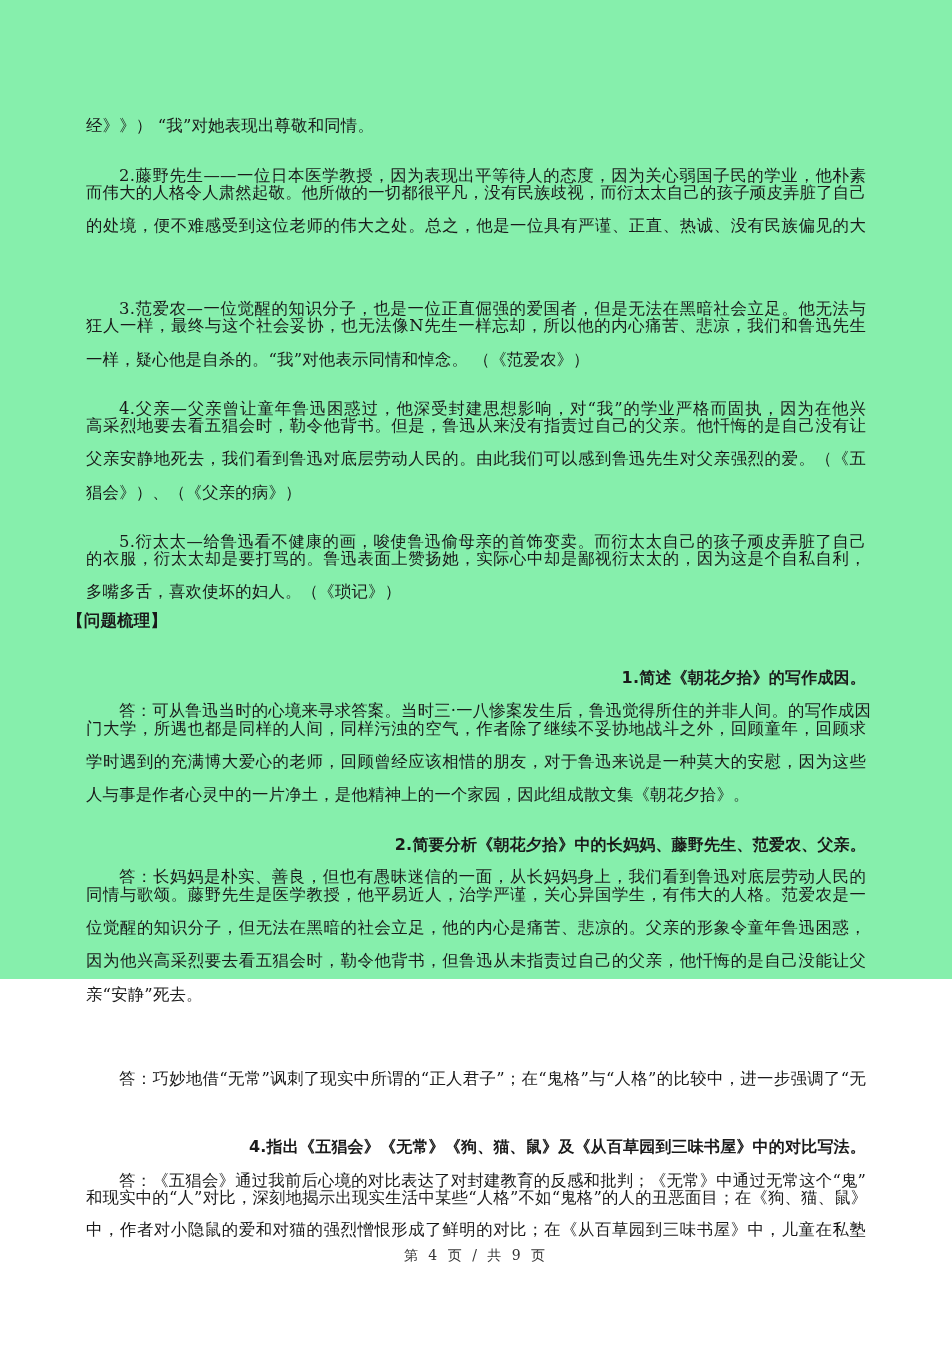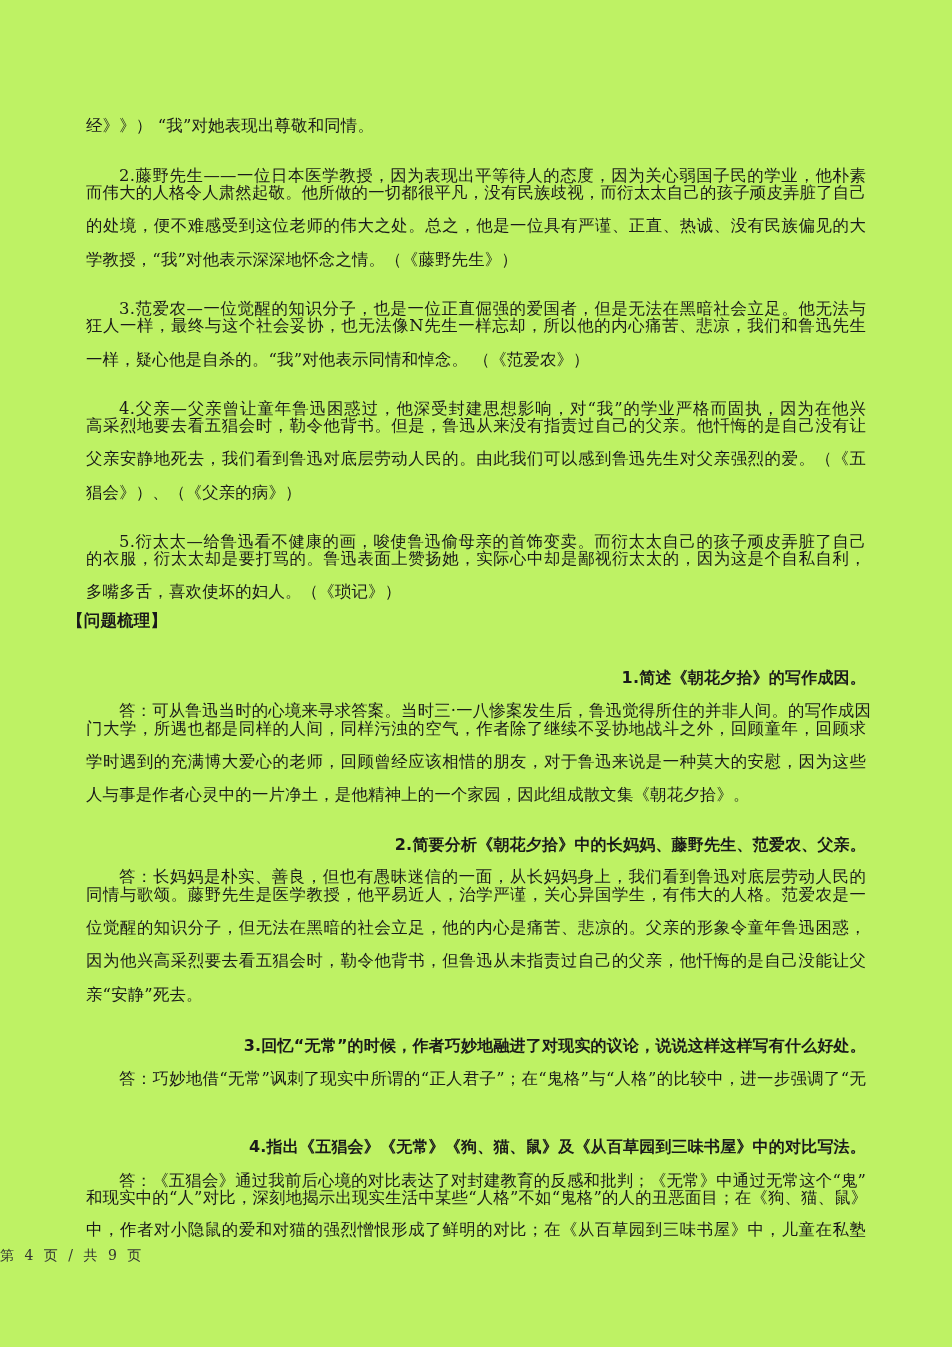--- a/index.html
+++ b/index.html
@@ -1,36 +1,35 @@
 <!DOCTYPE html>
 <html><head>
 <meta charset="utf-8">
 <style>
   html, body { margin: 0; padding: 0; background: #ffffff; }
   body { width: 952px; height: 1347px; position: relative; overflow: hidden;
          font-family: "DejaVu Serif", "Liberation Serif", serif; color: #1a1a1a; }
-  .page { position: absolute; left: 0; top: 0; width: 952px; height: 1347px; background: #bef264; }
+  .page { position: absolute; left: 0; top: 0; width: 952px; height: 979px; background: #86efac; }
   .line { position: absolute; left: 86px; width: 780px; font-size: 16.4px; line-height: 20px;
           white-space: nowrap; letter-spacing: 0.2px; }
   .indent { left: 119px; width: 747px; margin-top: 16px; }
   .bold { font-weight: bold; font-family: "DejaVu Sans", "Liberation Sans", sans-serif; font-size: 16px; text-align: right; }
   .section { left: 67px; font-weight: bold; font-family: Liberation Serif, serif; font-size: 16.5px; }
   .justify { text-align: justify; text-align-last: justify; }
-  .footer { position: absolute; left: 0; width: 952px; top: 1247px; text-align: left;
+  .footer { position: absolute; left: 0; width: 952px; top: 1247px; text-align: center;
             font-size: 14px; color: #333; letter-spacing: 3px; }
 </style>
 </head>
 <body>
 
 <div class="page">
   <div class="line" style="top:116px">经》》）   “我”对她表现出尊敬和同情。</div>
   <div class="line indent justify" style="top:150px">2.藤野先生——一位日本医学教授，因为表现出平等待人的态度，因为关心弱国子民的学业，他朴素</div>
   <div class="line justify" style="top:183px">而伟大的人格令人肃然起敬。他所做的一切都很平凡，没有民族歧视，而衍太太自己的孩子顽皮弄脏了自己</div>
   <div class="line justify" style="top:216px">的处境，便不难感受到这位老师的伟大之处。总之，他是一位具有严谨、正直、热诚、没有民族偏见的大</div>
-  <div class="line" style="top:250px">学教授，“我”对他表示深深地怀念之情。（《藤野先生》）</div>
   <div class="line indent justify" style="top:283px">3.范爱农—一位觉醒的知识分子，也是一位正直倔强的爱国者，但是无法在黑暗社会立足。他无法与</div>
   <div class="line justify" style="top:316px">狂人一样，最终与这个社会妥协，也无法像N先生一样忘却，所以他的内心痛苦、悲凉，我们和鲁迅先生</div>
   <div class="line" style="top:350px">一样，疑心他是自杀的。“我”对他表示同情和悼念。   （《范爱农》）</div>
   <div class="line indent justify" style="top:383px">4.父亲—父亲曾让童年鲁迅困惑过，他深受封建思想影响，对“我”的学业严格而固执，因为在他兴</div>
   <div class="line justify" style="top:416px">高采烈地要去看五猖会时，勒令他背书。但是，鲁迅从来没有指责过自己的父亲。他忏悔的是自己没有让</div>
   <div class="line justify" style="top:449px">父亲安静地死去，我们看到鲁迅对底层劳动人民的。由此我们可以感到鲁迅先生对父亲强烈的爱。（《五</div>
   <div class="line" style="top:483px">猖会》）、（《父亲的病》）</div>
   <div class="line indent justify" style="top:516px">5.衍太太—给鲁迅看不健康的画，唆使鲁迅偷母亲的首饰变卖。而衍太太自己的孩子顽皮弄脏了自己</div>
   <div class="line justify" style="top:549px">的衣服，衍太太却是要打骂的。鲁迅表面上赞扬她，实际心中却是鄙视衍太太的，因为这是个自私自利，</div>
   <div class="line" style="top:582px">多嘴多舌，喜欢使坏的妇人。（《琐记》）</div>
@@ -39,21 +38,20 @@
   <div class="line indent justify" style="top:685px">答：可从鲁迅当时的心境来寻求答案。当时三·一八惨案发生后，鲁迅觉得所住的并非人间。的写作成因</div>
   <div class="line justify" style="top:719px">门大学，所遇也都是同样的人间，同样污浊的空气，作者除了继续不妥协地战斗之外，回顾童年，回顾求</div>
   <div class="line justify" style="top:752px">学时遇到的充满博大爱心的老师，回顾曾经应该相惜的朋友，对于鲁迅来说是一种莫大的安慰，因为这些</div>
   <div class="line" style="top:785px">人与事是作者心灵中的一片净土，是他精神上的一个家园，因此组成散文集《朝花夕拾》。</div>
   <div class="line indent bold" style="top:819px">2.简要分析《朝花夕拾》中的长妈妈、藤野先生、范爱农、父亲。</div>
   <div class="line indent justify" style="top:851px">答：长妈妈是朴实、善良，但也有愚昧迷信的一面，从长妈妈身上，我们看到鲁迅对底层劳动人民的</div>
   <div class="line justify" style="top:885px">同情与歌颂。藤野先生是医学教授，他平易近人，治学严谨，关心异国学生，有伟大的人格。范爱农是一</div>
   <div class="line justify" style="top:918px">位觉醒的知识分子，但无法在黑暗的社会立足，他的内心是痛苦、悲凉的。父亲的形象令童年鲁迅困惑，</div>
   <div class="line justify" style="top:951px">因为他兴高采烈要去看五猖会时，勒令他背书，但鲁迅从未指责过自己的父亲，他忏悔的是自己没能让父</div>
   <div class="line" style="top:985px">亲“安静”死去。</div>
-  <div class="line indent bold" style="top:1020px">3.回忆“无常”的时候，作者巧妙地融进了对现实的议论，说说这样这样写有什么好处。</div>
   <div class="line indent justify" style="top:1053px">答：巧妙地借“无常”讽刺了现实中所谓的“正人君子”；在“鬼格”与“人格”的比较中，进一步强调了“无</div>
   <div class="line indent bold" style="top:1121px">4.指出《五猖会》《无常》《狗、猫、鼠》及《从百草园到三味书屋》中的对比写法。</div>
   <div class="line indent justify" style="top:1155px">答：《五猖会》通过我前后心境的对比表达了对封建教育的反感和批判；《无常》中通过无常这个“鬼”</div>
   <div class="line justify" style="top:1188px">和现实中的“人”对比，深刻地揭示出现实生活中某些“人格”不如“鬼格”的人的丑恶面目；在《狗、猫、鼠》</div>
   <div class="line justify" style="top:1220px">中，作者对小隐鼠的爱和对猫的强烈憎恨形成了鲜明的对比；在《从百草园到三味书屋》中，儿童在私塾</div>
 
   <div class="footer">第 4 页 / 共 9 页</div>
 </div>
 
 </body></html>

